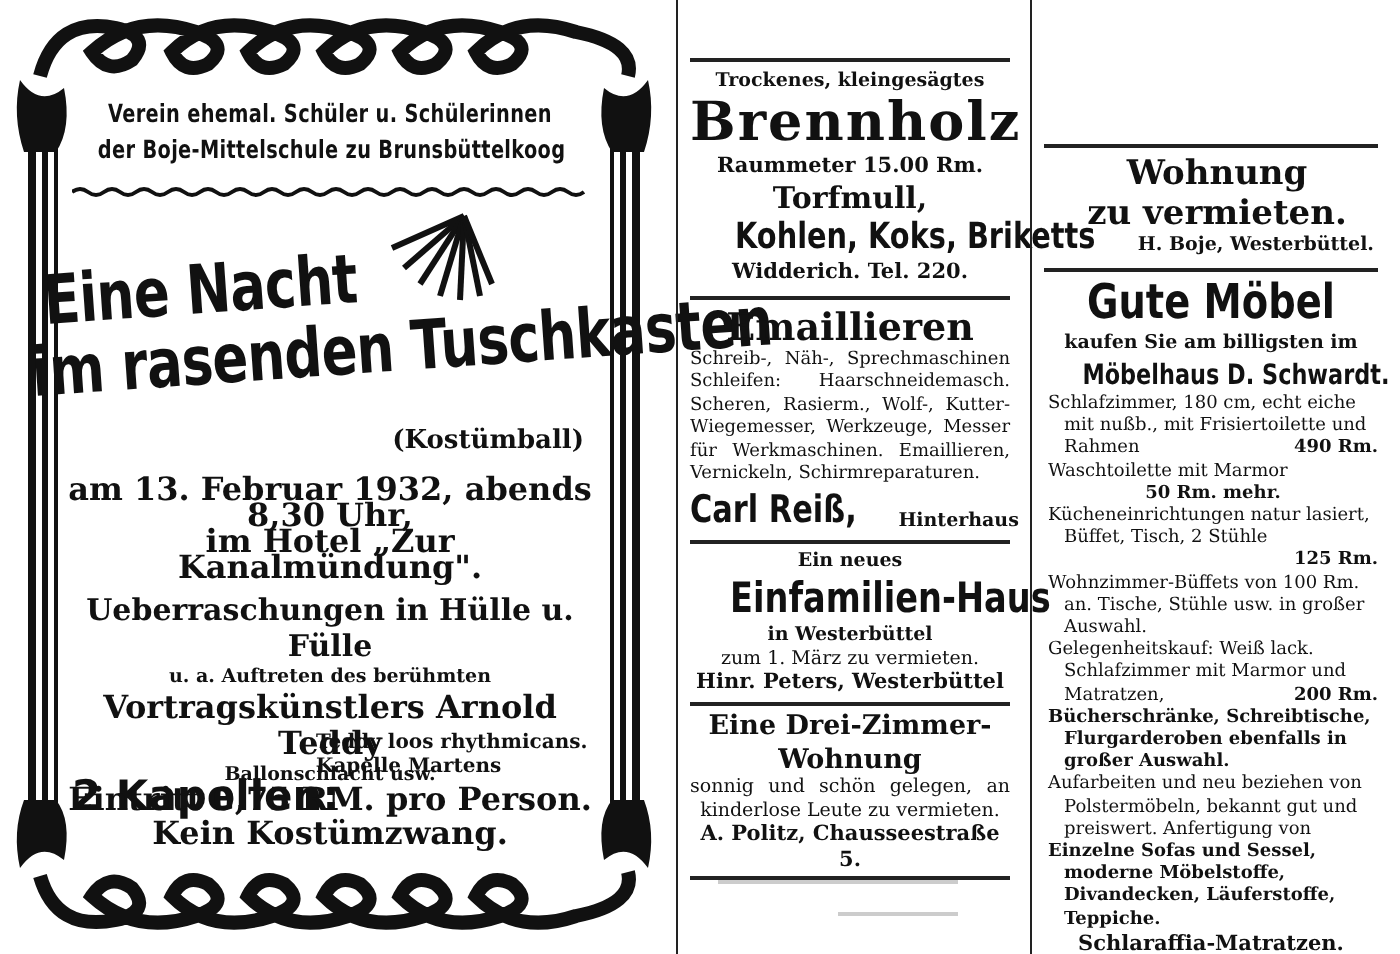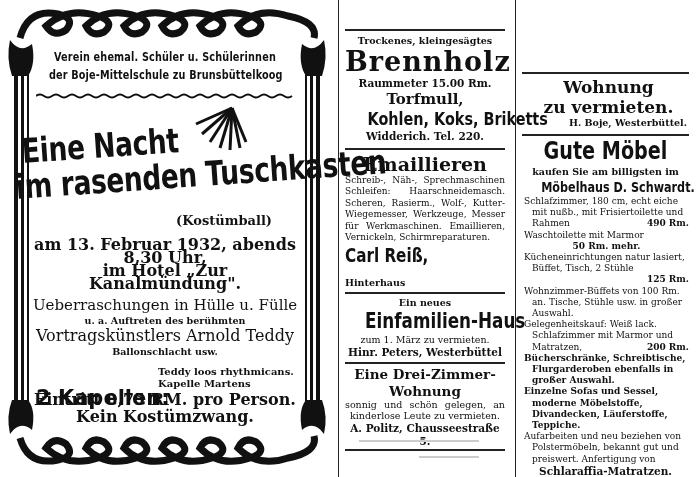--- a/index.html
+++ b/index.html
@@ -11,23 +11,23 @@
 
   
   .frame { position:absolute; left:6px; top:4px; width:322px; height:466px; }
   .frame svg { position:absolute; left:0; top:0; }
   .ad1 { position:absolute; left:30px; top:48px; width:270px; text-align:center; }
   .club { font-family:"DejaVu Sans Condensed","DejaVu Sans", sans-serif; font-weight:bold; font-size:12.5px; line-height:18px; letter-spacing:0.2px; transform:scaleX(0.86); transform-origin:center; white-space:nowrap; }
   .wavy { height:6px; margin:2px 6px 0; }
   .title1 { font-family:"DejaVu Sans", sans-serif; font-weight:900; font-size:34px; line-height:34px; transform:rotate(-4deg) scaleX(0.78); transform-origin:left; position:absolute; white-space:nowrap; letter-spacing:-0.5px; }
   .t1a { left:-8px; top:86px; }
   .t1b { left:-14px; top:122px; }
-  .sub1 { position:absolute; right:28px; top:165px; font-weight:bold; font-size:13px; }
+  .sub1 { position:absolute; right:8px; top:165px; font-weight:bold; font-size:13px; }
   .small { font-size:16px; font-weight:bold; line-height:13px; }
-  .big { font-weight:normal; font-size:15px; line-height:18px; }
+  .big { font-weight:bold; font-size:15px; line-height:18px; }
   .kap { position:absolute; left:0; top:312px; width:270px; }
   .kap .k { font-family:"DejaVu Sans", sans-serif; font-weight:bold; font-size:21px; position:absolute; left:6px; top:2px; white-space:nowrap;margin-top:24px; }
   .kap .bands { position:absolute; left:128px; top:6px; font-size:10px; font-weight:bold; line-height:12px; text-align:left; }
 
   .ad { text-align:center; padding:0 6px; }
   .rule { border-top:2px solid #222; margin:0 6px; }
   .h-black { font-family:"DejaVu Serif", serif; font-weight:bold; }
   .cond { font-family:"DejaVu Sans", sans-serif; font-weight:900; transform:scaleX(0.8); transform-origin:center; white-space:nowrap; display:inline-block; }
   .t9 { font-size:9.5px; line-height:11.5px; }
   .t10 { font-size:10.5px; line-height:13px; font-weight:bold; }
@@ -111,32 +111,33 @@
     <div class="h-black" style="font-size:27px; line-height:30px; letter-spacing:1px;">Brennholz</div>
     <div class="t10">Raummeter 15.00 Rm.</div>
     <div class="h-black" style="font-size:15px; line-height:18px;">Torfmull,</div>
     <div><span class="cond" style="font-size:18px; line-height:22px;">Kohlen, Koks, Briketts</span></div>
     <div class="t10">Widderich. Tel. 220.</div>
   </div>
   <div class="rule" style="margin-top:5px;"></div>
   <div class="ad">
     <div class="h-black" style="font-size:19px; line-height:22px; margin-top:3px;">Emaillieren</div>
     <div class="t9 left" style="font-size:9px; line-height:11.5px;">Schreib-, Näh-, Sprechmaschinen Schleifen: Haarschneidemasch. Scheren, Rasierm., Wolf-, Kutter-Wiegemesser, Werkzeuge, Messer für Werkmaschinen. Emaillieren, Vernickeln, Schirmreparaturen.</div>
-    <div style="display:flex; justify-content:space-between; align-items:flex-start;flex-direction:column;">
+    <div style="display:flex; justify-content:space-between; align-items:flex-start;">
       <span class="cond" style="font-size:19px; line-height:22px; transform-origin:left;">Carl Reiß,</span>
       <span style="text-align:center; font-size:9.5px; line-height:11px; font-weight:bold;">
         <br>
         <span>Hinterhaus</span>
       </span>
     </div>
   </div>
   <div class="rule" style="margin-top:4px;"></div>
   <div class="ad">
     <div class="t9" style="font-weight:bold; margin-top:3px;">Ein neues</div>
     <div><span class="cond" style="font-size:21px; line-height:26px;">Einfamilien-Haus</span></div>
+    <div class="t9" style="font-weight:bold;">in Westerbüttel</div>
     <div class="t9">zum 1. März zu vermieten.</div>
     <div class="t10">Hinr. Peters, Westerbüttel</div>
   </div>
   <div class="rule" style="margin-top:3px;"></div>
   <div class="ad">
     <div class="h-black" style="font-size:13.5px; line-height:17px; margin-top:2px;">Eine Drei-Zimmer-</div>
     <div class="h-black" style="font-size:13.5px; line-height:16px;">Wohnung</div>
     <div class="t9" style="text-align:justify; text-align-last:center;">sonnig und schön gelegen, an kinderlose Leute zu vermieten.</div>
     <div class="t10" style="border-bottom:2px solid #222; padding-bottom:1px;">A. Politz, Chausseestraße 5.</div>
   </div>
@@ -156,18 +157,18 @@
     <div><span class="cond" style="font-size:24px; line-height:30px;">Gute Möbel</span></div>
     <div class="t9" style="font-weight:bold;">kaufen Sie am billigsten im</div>
     <div><span class="cond" style="font-size:14px; line-height:17px;">Möbelhaus D. Schwardt.</span></div>
     <div style="font-size:9px; line-height:11.2px; text-align:left;">
       <div class="hang"><span>Schlafzimmer, 180 cm, echt eiche mit nußb., mit Frisiertoilette und Rahmen</span> <b style="float:right;">490 Rm.</b><div style="clear:both"></div></div>
       <div class="hang"><span>Waschtoilette mit Marmor</span><div style="text-align:center;"><b>50 Rm. mehr.</b></div></div>
       <div class="hang"><span>Kücheneinrichtungen natur lasiert, Büffet, Tisch, 2 Stühle</span><div style="text-align:right;"><b>125 Rm.</b></div></div>
       <div class="hang"><span>Wohnzimmer-Büffets von 100 Rm. an. Tische, Stühle usw. in großer Auswahl.</span></div>
       <div class="hang"><span>Gelegenheitskauf: Weiß lack. Schlafzimmer mit Marmor und Matratzen,</span> <b style="float:right;">200 Rm.</b><div style="clear:both"></div></div>
       <div class="hang" style="font-weight:bold;"><span>Bücherschränke, Schreibtische, Flurgarderoben ebenfalls in großer Auswahl.</span></div>
+      <div class="hang">Aufarbeiten und neu beziehen von Polstermöbeln, bekannt gut und preiswert. Anfertigung von</div>
       <div class="hang" style="font-weight:bold;"><span>Einzelne Sofas und Sessel, moderne Möbelstoffe, Divandecken, Läuferstoffe, Teppiche.</span></div>
-      <div class="hang">Aufarbeiten und neu beziehen von Polstermöbeln, bekannt gut und preiswert. Anfertigung von</div>
     </div>
     <div class="t10">Schlaraffia-Matratzen.</div>
   </div>
 </div>
 
 </body></html>

